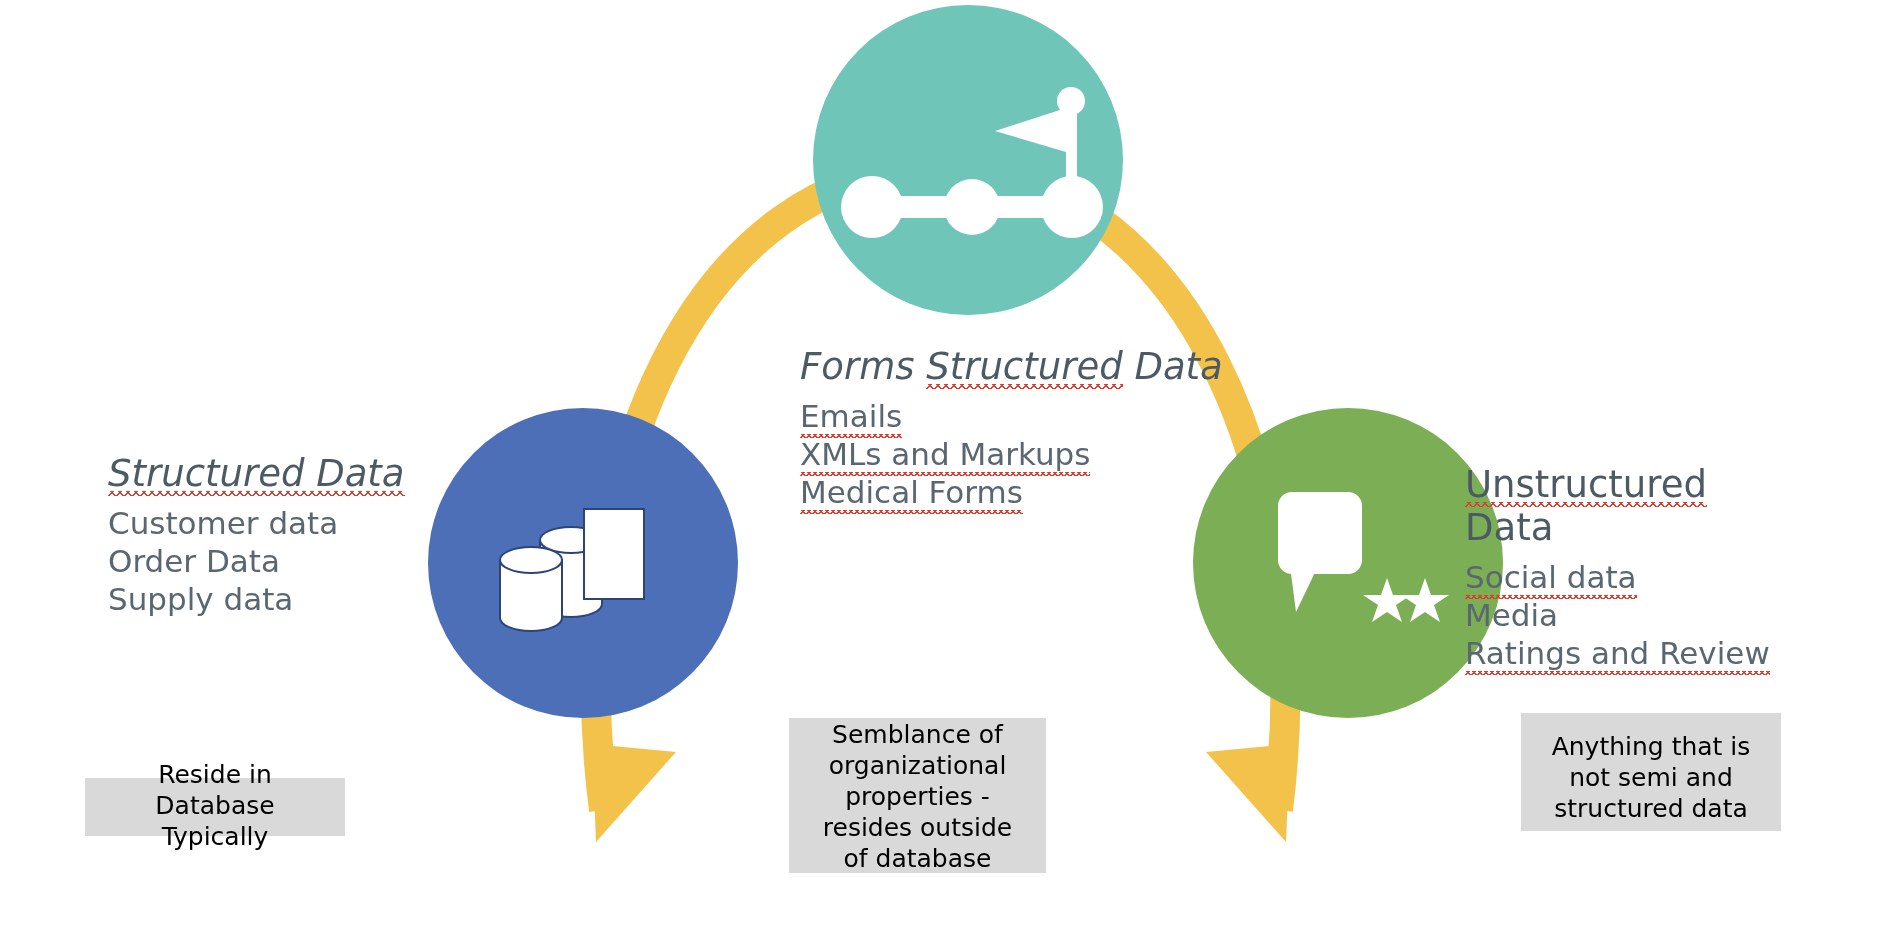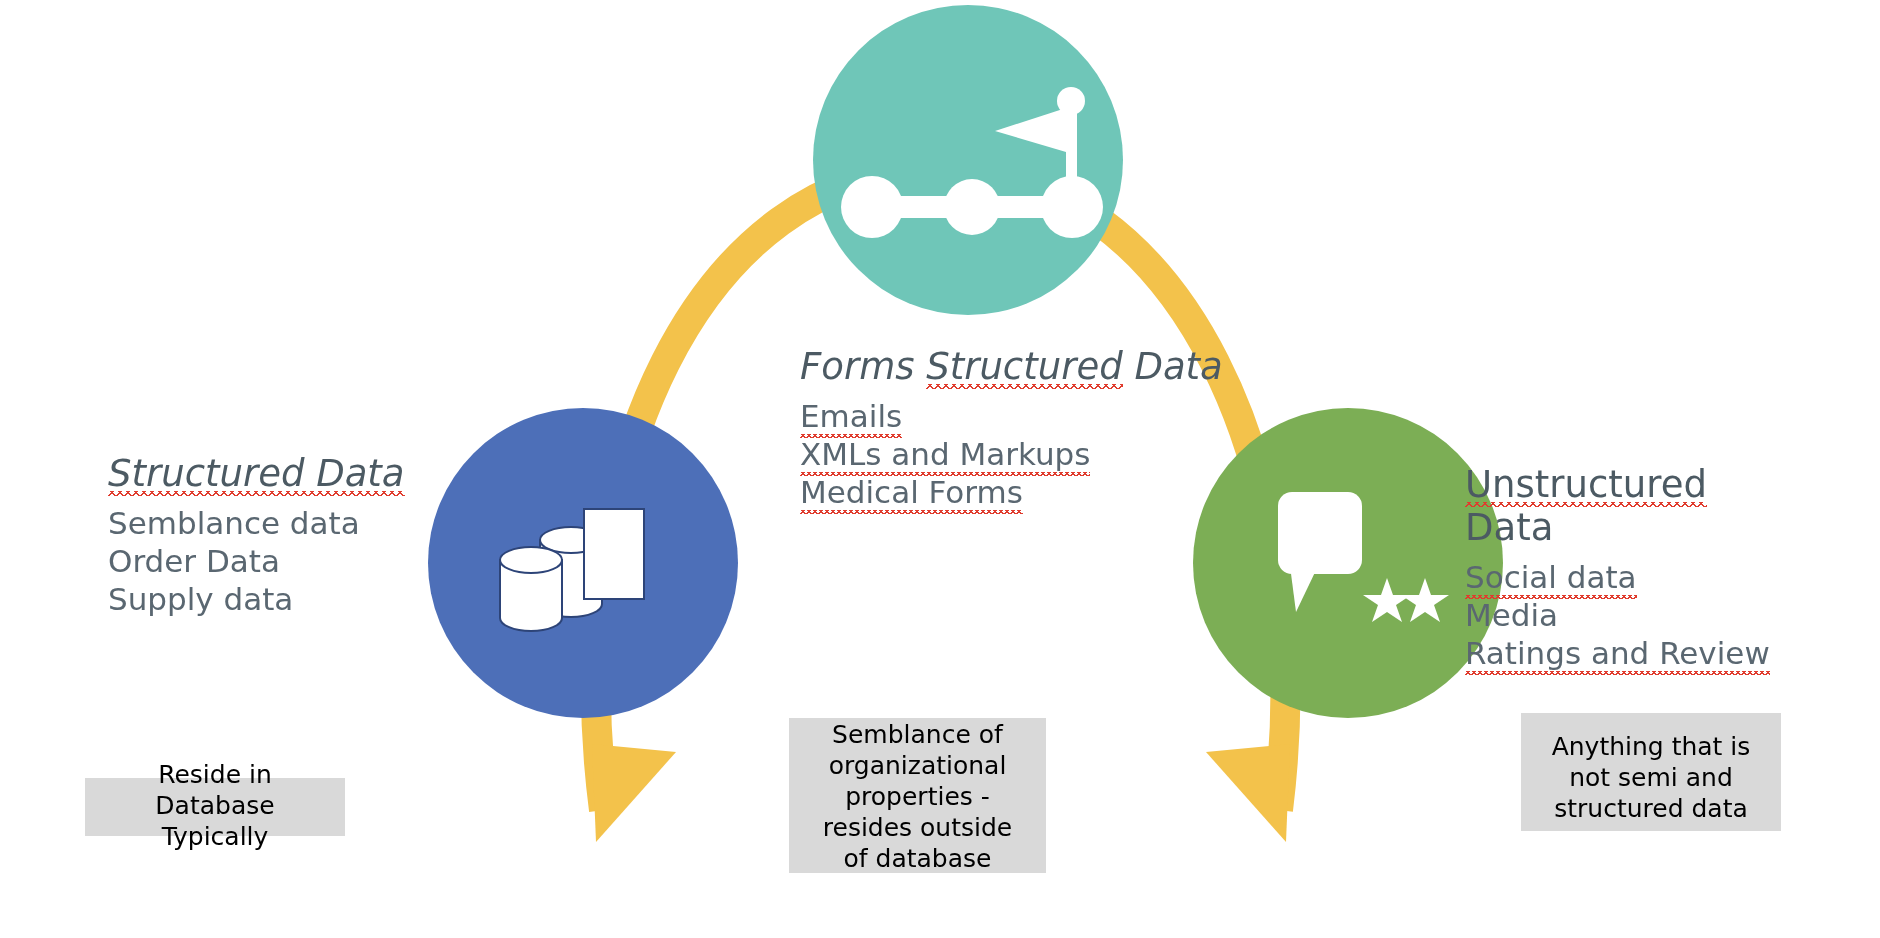--- a/index.html
+++ b/index.html
@@ -169,21 +169,21 @@
         <polygon fill="#FFFFFF" points="1387,578 1393,595 1411,595 1396,605 1402,622 1387,612 1372,622 1378,605 1363,595 1381,595"></polygon>
 
         <polygon fill="#FFFFFF" points="1425,578 1431,595 1449,595 1434,605 1440,622 1425,612 1410,622 1416,605 1401,595 1419,595"></polygon>
       </g>
     </g>
   </svg>
 
   <div class="textblock" style="left:108px; top:452px; width:330px;">
     <div class="heading italic"><span class="sq">Structured Data</span></div>
     <div class="itemlist">
-      <div class="item">Semblance data</div>
+      <div class="item">Customer data</div>
       <div class="item">Order Data</div>
       <div class="item">Supply data</div>
     </div>
   </div>
 
   <div class="textblock" style="left:800px; top:345px; width:430px;">
     <div class="heading italic"><span>Forms </span><span class="sq">Structured</span><span> Data</span></div>
     <div class="itemlist">
       <div class="item"><span class="sq">Emails</span></div>
       <div class="item"><span class="sq">XMLs and Markups</span></div>

